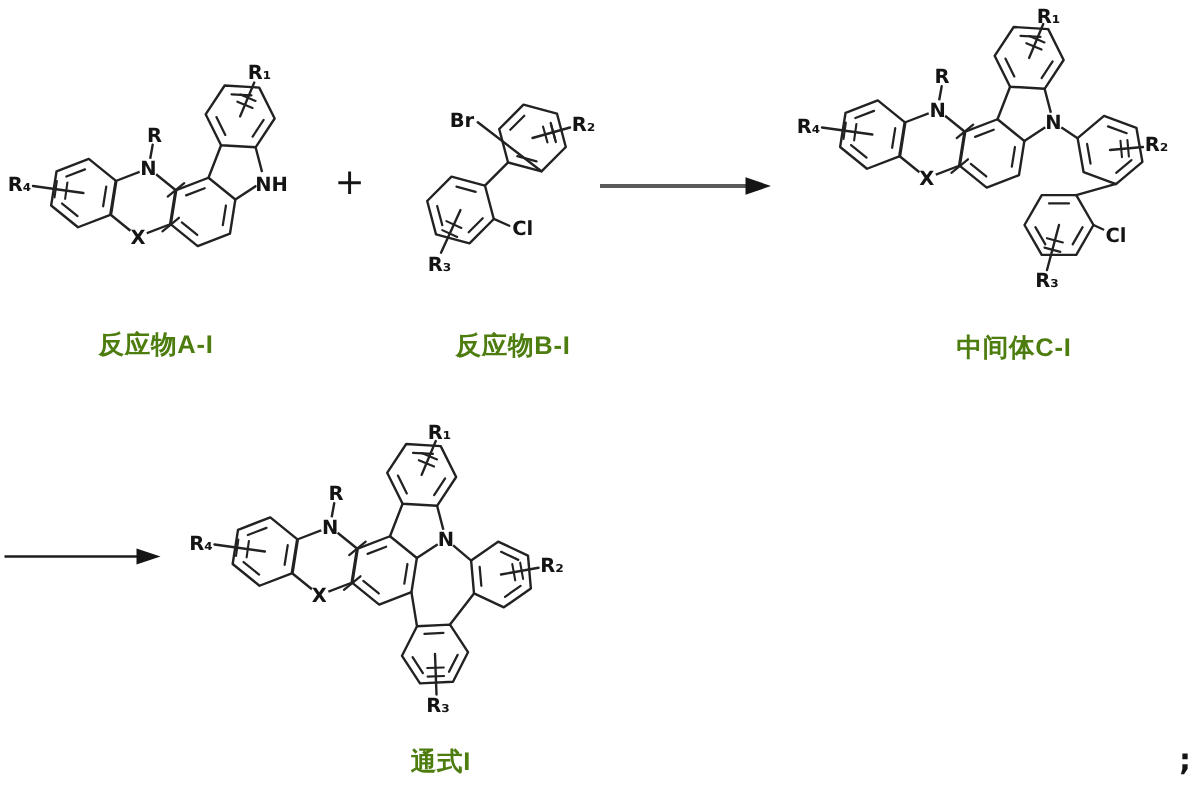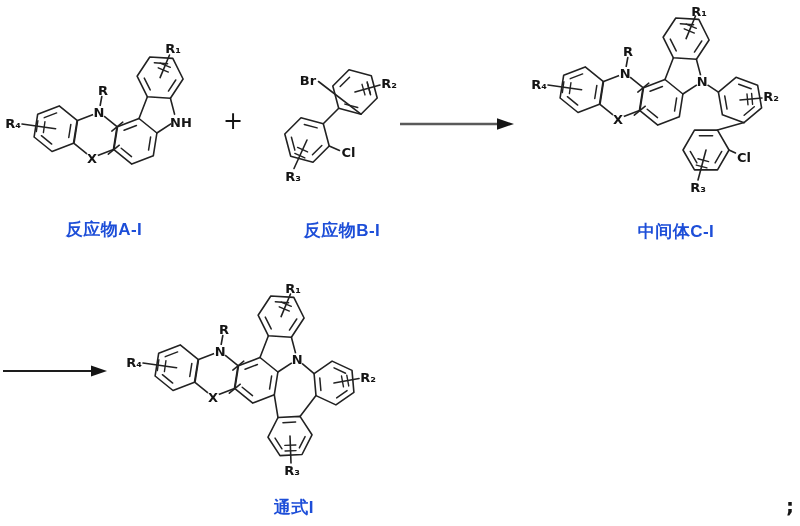--- a/index.html
+++ b/index.html
@@ -1,20 +1,20 @@
 <!DOCTYPE html>
 <html><head>
 <meta charset="utf-8">
 <style>
   html,body{margin:0;padding:0;background:#ffffff;}
   body{width:800px;height:526px;overflow:hidden;font-family:"Liberation Sans",sans-serif;}
   .scheme{position:relative;width:800px;height:526px;background:#fff;}
   .scheme svg{position:absolute;left:0;top:0;}
   .caption{position:absolute;width:150px;text-align:center;font-weight:700;font-size:17px;
-           color:#1d4ed8;letter-spacing:.5px;font-family:"Liberation Sans",sans-serif;}
+           color:#4d7c0f;letter-spacing:.5px;font-family:"Liberation Sans",sans-serif;}
   .op{position:absolute;color:#141414;font-weight:700;font-family:"DejaVu Sans",sans-serif;}
   .op-plus{font-size:24px;font-weight:400;}
   .op-semi{font-size:20px;}
   text.atom{font-family:"DejaVu Sans",sans-serif;font-weight:700;font-size:13px;fill:#141414;text-anchor:middle;}
 </style>
 </head>
 <body>
 
 <div class="scheme">
 

